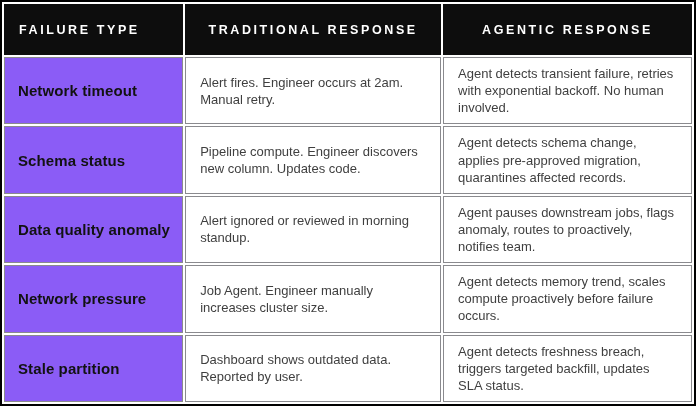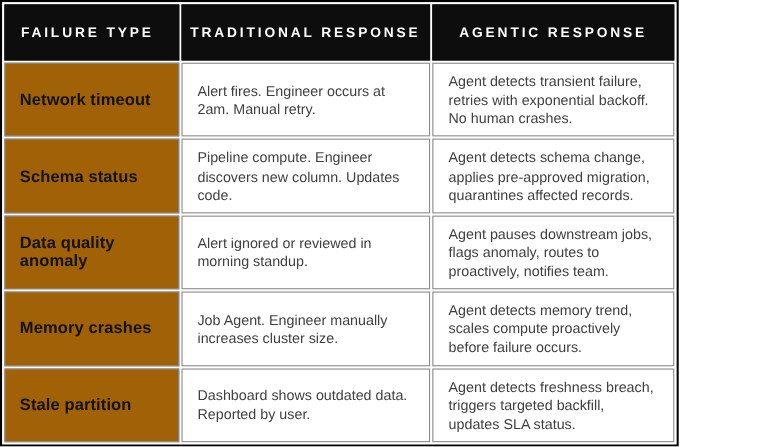--- a/index.html
+++ b/index.html
@@ -2,21 +2,21 @@
 <html><head>
 <meta charset="utf-8">
 <style>
   html, body {
     margin: 0;
     padding: 0;
     background: #ffffff;
     font-family: "Liberation Sans", sans-serif;
   }
   .table-wrap {
-    width: 617px;
+    width: 696px;
     height: 406px;
     box-sizing: border-box;
     border: 2px solid #000000;
     background: #ffffff;
     overflow: hidden;
   }
   table.comparison {
     width: 100%;
     height: 100%;
     border-collapse: separate;
@@ -43,21 +43,21 @@
     white-space: nowrap;
   }
   th.h-failure { text-align: left; padding-left: 14px; }
   th.h-trad, th.h-agentic { text-align: center; padding: 0 4px; }
 
   td {
     border: 1px solid #8a8a8e;
     vertical-align: middle;
   }
   td.failure {
-    background: #a16207;
+    background: #8b5cf6;
     color: #121212;
     font-weight: bold;
     font-size: 15px;
     padding-left: 13px;
     letter-spacing: 0.1px;
     margin-left: 13px;
   }
   td.response {
     color: #3f3f3f;
     font-size: 13px;
@@ -80,34 +80,34 @@
       <tr>
         <th class="h-failure">FAILURE TYPE</th>
         <th class="h-trad">TRADITIONAL RESPONSE</th>
         <th class="h-agentic">AGENTIC RESPONSE</th>
       </tr>
     </thead>
     <tbody>
       <tr>
         <td class="failure">Network timeout</td>
         <td class="response">Alert fires. Engineer occurs at 2am. Manual retry.</td>
-        <td class="response">Agent detects transient failure, retries with exponential backoff. No human crashes.</td>
+        <td class="response">Agent detects transient failure, retries with exponential backoff. No human involved.</td>
       </tr>
       <tr>
         <td class="failure">Schema status</td>
         <td class="response">Pipeline compute. Engineer discovers new column. Updates code.</td>
         <td class="response">Agent detects schema change, applies pre-approved migration, quarantines affected records.</td>
       </tr>
       <tr>
         <td class="failure">Data quality anomaly</td>
         <td class="response">Alert ignored or reviewed in morning standup.</td>
         <td class="response">Agent pauses downstream jobs, flags anomaly, routes to proactively, notifies team.</td>
       </tr>
       <tr>
-        <td class="failure">Memory crashes</td>
+        <td class="failure">Network pressure</td>
         <td class="response">Job Agent. Engineer manually increases cluster size.</td>
         <td class="response">Agent detects memory trend, scales compute proactively before failure occurs.</td>
       </tr>
       <tr>
         <td class="failure">Stale partition</td>
         <td class="response">Dashboard shows outdated data. Reported by user.</td>
         <td class="response">Agent detects freshness breach, triggers targeted backfill, updates SLA status.</td>
       </tr>
     </tbody>
   </table>

